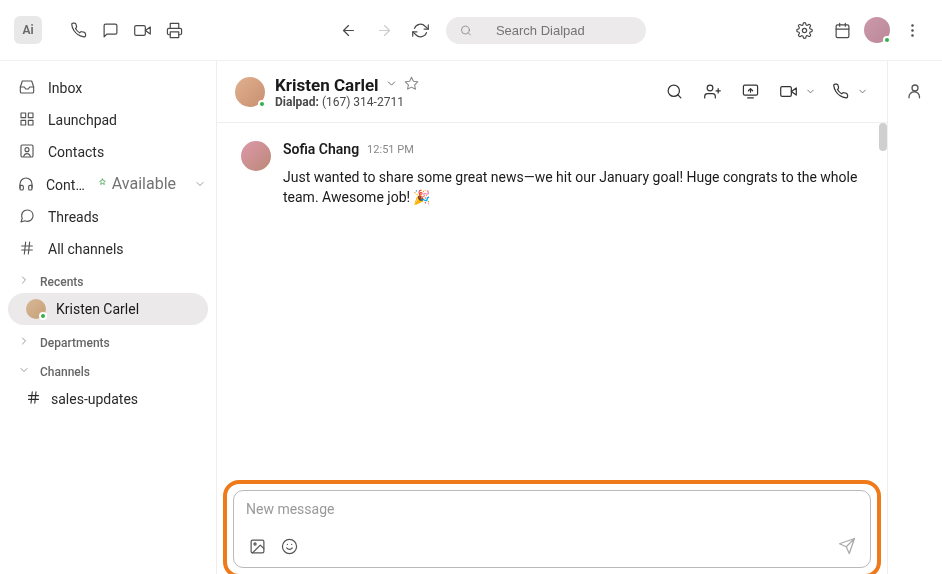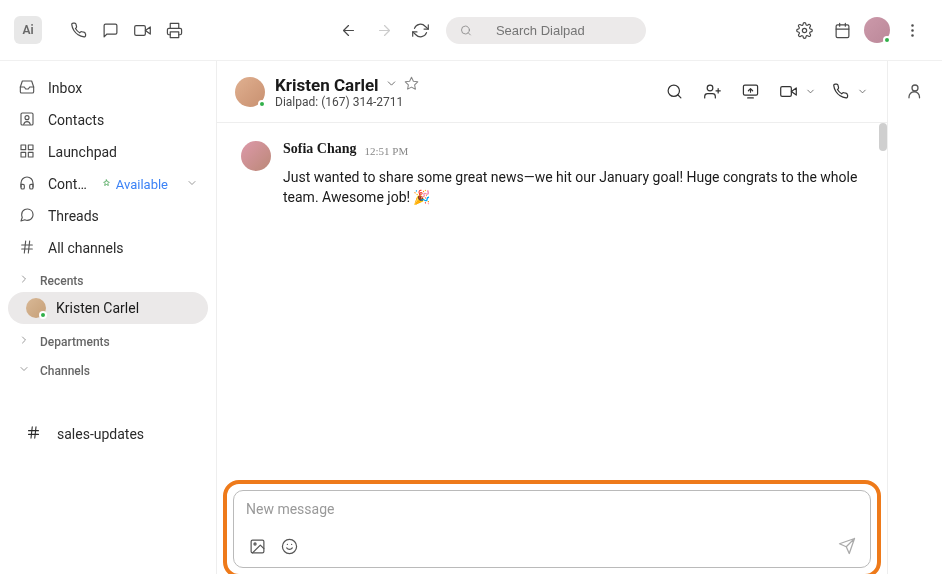--- a/index.html
+++ b/index.html
@@ -14,51 +14,51 @@
     .topbar .search-wrap input { border: none; background: transparent; outline: none; font-size: 13px; width: 100%; color: #333; }
     .topbar .right-group { margin-left: auto; display: flex; align-items: center; gap: 6px; }
     .avatar-top { width: 26px; height: 26px; border-radius: 50%; background: linear-gradient(135deg,#c9a,#b89); position: relative; }
     .presence-dot { position: absolute; bottom: -1px; right: -1px; width: 8px; height: 8px; background: #31b04a; border: 2px solid #fff; border-radius: 50%; }
     
     
     .main-row { display: flex; height: calc(100% - 48px); }
     .sidebar { width: 216px; padding: 10px 8px; overflow-y: auto; }
     .sidebar .item { display: flex; align-items: flex-end; gap: 12px; padding: 7px 10px; border-radius: 6px; cursor: pointer; color: #2a2a2a; }
     .sidebar .item .ico { width: 18px; height: 18px; display: flex; align-items: center; justify-content: center; color: #555; }
-    .sidebar .item.status .stat-label { color: #3b82f6; font-size: 13px; margin-left: auto; display: flex; align-items: center; gap: 4px; }
+    .sidebar .item.status .stat-label { color: #737373; font-size: 16px; margin-left: auto; display: flex; align-items: center; gap: 4px; }
     .sidebar .item.status .chevdn { margin-left: 6px; color: #888; }
     .sidebar .section-head { display: flex; align-items: center; gap: 8px; padding: 10px 10px 4px 10px; color: #666; font-size: 12px; font-weight: 500; cursor: pointer; }
     .sidebar .section-head .chev { width: 14px; color: #888; }
     .sidebar .recent-item { display: flex; align-items: center; gap: 10px; padding: 6px 10px 6px 18px; border-radius: 16px; cursor: pointer; }
     .sidebar .recent-item.active { background: #ebe9e9; }
     .sidebar .recent-item .mini-avatar { width: 20px; height: 20px; border-radius: 50%; background: linear-gradient(135deg,#d8b896,#c69f77); position: relative; }
-    .sidebar .channel-item { display: flex; align-items: center; gap: 16px; padding: 7px 10px 7px 18px; cursor: pointer; color: #2a2a2a; margin-top: 36px; }
+    .sidebar .channel-item { display: flex; align-items: center; gap: 10px; padding: 7px 10px 7px 18px; cursor: pointer; color: #2a2a2a; }
     
     
     .convo { flex: 1; display: flex; flex-direction: column; border-left: 1px solid #eee; border-right: 1px solid #eee; position: relative; }
     .convo-header { height: 62px; display: flex; align-items: center; padding: 0 18px; border-bottom: 1px solid #eee; gap: 10px; }
     .convo-header .avatar { width: 30px; height: 30px; border-radius: 50%; background: linear-gradient(135deg,#e0b090,#c89070); position: relative; }
     .convo-header .name-wrap { display: flex; flex-direction: column; }
     .convo-header .name-row { display: flex; align-items: center; gap: 6px; }
     .convo-header .name { font-weight: 700; font-size: 17px; }
     .convo-header .subline { font-size: 12px; color: #4a4a4a; }
-    .convo-header .subline b { font-weight: 400; }
+    .convo-header .subline b { font-weight: 700; }
     .convo-header .actions { margin-left: auto; display: flex; align-items: center; gap: 8px; }
     .convo-header .actions .act { width: 30px; height: 30px; display: flex; align-items: center; justify-content: center; cursor: pointer; color: #333; border-radius: 4px; }
     .convo-header .actions .split { display: flex; align-items: center; }
     .convo-header .actions .split .chev { width: 14px; color: #555; padding-left: 2px; }
     
     .convo-body { flex: 1; overflow-y: auto; position: relative; padding: 14px 0 0 0; }
     .date-divider { position: relative; text-align: center; margin: 0 20px 14px 20px; }
     .date-divider::before { content: ""; position: absolute; left: 0; right: 0; top: 50%; height: 1px; background: #e6e6e6; }
     .date-divider span { position: relative; background: #fff; border: 1px solid #ddd; border-radius: 14px; padding: 3px 14px; font-size: 12px; color: #333; }
     .msg { display: flex; gap: 12px; padding: 4px 24px; }
     .msg .m-avatar { width: 30px; height: 30px; border-radius: 50%; background: linear-gradient(135deg,#d9a,#b87); flex-shrink: 0; }
     .msg .m-body { flex: 1; }
-    .msg .m-head { display: flex; align-items: flex-end; gap: 8px; font-family: Liberation Serif, serif; }
+    .msg .m-head { display: flex; align-items: center; gap: 8px; }
     .msg .m-name { font-weight: 600; font-size: 14px; }
     .msg .m-time { font-size: 11px; color: #888; }
     .msg .m-text { font-size: 14px; line-height: 1.45; color: #1a1a1a; margin-top: 10px; }
     
     .composer-wrap { padding: 6px 6px 9px 6px; }
     .composer-highlight { border: 4px solid #ee7a1a; border-radius: 16px; padding: 6px; }
     .composer { border: 1px solid #bababa; border-radius: 10px; padding: 10px 12px; background: #fff; }
     .composer .placeholder { color: #999; font-size: 14px; min-height: 20px; }
     .composer .row2 { display: flex; align-items: center; margin-top: 14px; gap: 10px; }
     .composer .row2 .ci { width: 22px; height: 22px; display: flex; align-items: center; justify-content: center; color: #555; cursor: pointer; }
@@ -160,37 +160,37 @@
           <svg width="16" height="16" viewBox="0 0 24 24">
             <path d="M22 12h-6l-2 3h-4l-2-3H2"></path>
             <path d="M5 3h14l3 9v7a2 2 0 0 1-2 2H4a2 2 0 0 1-2-2v-7z"></path>
           </svg>
         </span>
       <span>Inbox</span>
     </div>
     <div class="item">
       <span class="ico">
           <svg width="16" height="16" viewBox="0 0 24 24">
-            <rect x="3" y="3" width="18" height="18" rx="2"></rect>
-            <circle cx="12" cy="10" r="3"></circle>
-            <path d="M7 20c1-3 3-4 5-4s4 1 5 4"></path>
-          </svg>
-        </span>
-      <span>Contacts</span>
-    </div>
-    <div class="item">
-      <span class="ico">
-          <svg width="16" height="16" viewBox="0 0 24 24">
             <rect x="3" y="3" width="7" height="7"></rect>
             <rect x="14" y="3" width="7" height="7"></rect>
             <rect x="3" y="14" width="7" height="7"></rect>
             <rect x="14" y="14" width="7" height="7"></rect>
           </svg>
         </span>
       <span>Launchpad</span>
+    </div>
+    <div class="item">
+      <span class="ico">
+          <svg width="16" height="16" viewBox="0 0 24 24">
+            <rect x="3" y="3" width="18" height="18" rx="2"></rect>
+            <circle cx="12" cy="10" r="3"></circle>
+            <path d="M7 20c1-3 3-4 5-4s4 1 5 4"></path>
+          </svg>
+        </span>
+      <span>Contacts</span>
     </div>
     <div class="item status">
       <span class="ico">
           <svg width="16" height="16" viewBox="0 0 24 24">
             <path d="M3 18v-6a9 9 0 0 1 18 0v6"></path>
             <path d="M21 19a2 2 0 0 1-2 2h-1a2 2 0 0 1-2-2v-3a2 2 0 0 1 2-2h3zM3 19a2 2 0 0 0 2 2h1a2 2 0 0 0 2-2v-3a2 2 0 0 0-2-2H3z"></path>
           </svg>
         </span>
       <span>Cont…</span>
       <span class="stat-label">

